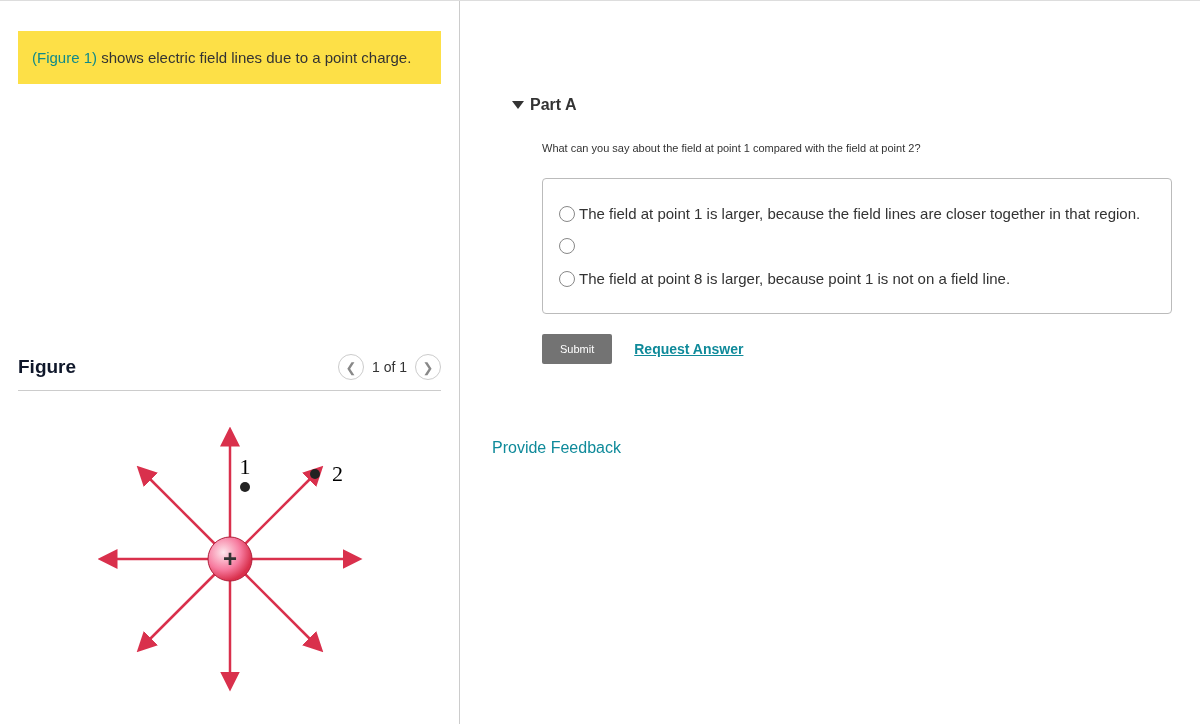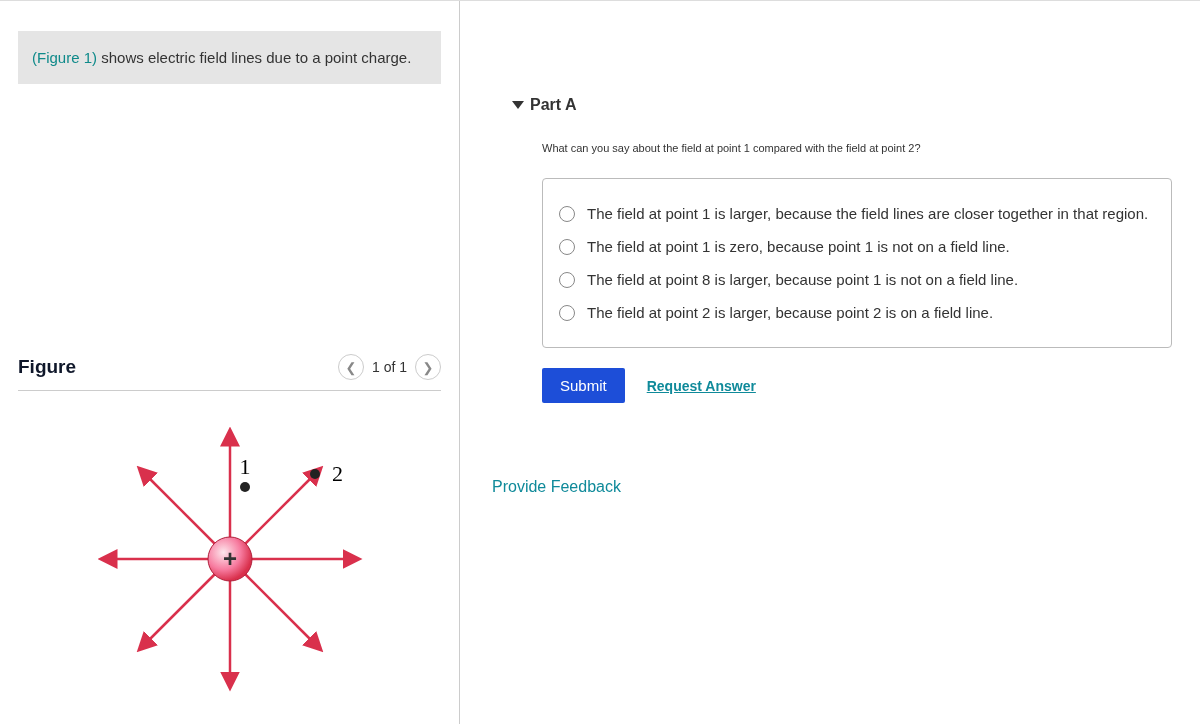--- a/index.html
+++ b/index.html
@@ -18,21 +18,21 @@
     .left-panel {
       width: 460px;
       border-right: 1px solid #ccc;
       padding: 0;
     }
     .right-panel {
       flex: 1;
       padding: 0 10px;
     }
     .intro-box {
-      background: #e5e5e5;
+      background: #fde047;
       padding: 18px 14px;
       margin: 30px 18px 0 18px;
       font-size: 15px;
     }
     .figure-link { color: #0f8a8a; }
     .figure-section {
       margin-top: 270px;
       padding: 0 18px;
     }
     .figure-header {
@@ -79,38 +79,38 @@
     .question-text { margin: 0 0 24px 72px; font-size: 11px; }
     .options-box {
       border: 1px solid #bbb;
       border-radius: 4px;
       margin: 0 18px 20px 72px;
       padding: 18px 16px;
     }
     .option-row {
       display: flex;
       align-items: center;
-      gap: 12px;
+      gap: 4px;
       padding: 8px 0;
     }
     .radio {
       width: 16px; height: 16px;
       border: 1.5px solid #888;
       border-radius: 50%;
       flex-shrink: 0;
       cursor: pointer;
     }
     .option-text { font-size: 15px; }
     .actions { display: flex; align-items: center; gap: 22px; margin-left: 72px; margin-bottom: 20px;}
     .submit-btn {
-      background: #1d4ed8;
+      background: #737373;
       color: #fff;
       border: none;
       padding: 9px 18px;
-      font-size: 15px;
+      font-size: 11px;
       border-radius: 2px;
       cursor: pointer;
     }
     .request-link {
       color: #0f8a9a;
       text-decoration: underline;
       font-weight: bold;
       font-size: 14px;
       cursor: pointer;
     }
@@ -184,30 +184,25 @@
     </div>
     <div class="question-text">What can you say about the field at point 1 compared with the field at point 2?</div>
 
     <div class="options-box">
       <div class="option-row">
         <div class="radio"></div>
         <div class="option-text">The field at point 1 is larger, because the field lines are closer together in that region.</div>
       </div>
       <div class="option-row">
         <div class="radio"></div>
-        <div class="option-text">The field at point 1 is zero, because point 1 is not on a field line.</div>
       </div>
       <div class="option-row">
         <div class="radio"></div>
         <div class="option-text">The field at point 8 is larger, because point 1 is not on a field line.</div>
       </div>
-      <div class="option-row">
-        <div class="radio"></div>
-        <div class="option-text">The field at point 2 is larger, because point 2 is on a field line.</div>
-      </div>
     </div>
 
     <div class="actions">
       <button class="submit-btn">Submit</button>
       <a class="request-link">Request Answer</a>
     </div>
 
     <a class="feedback-link">Provide Feedback</a>
   </div>
 </div>

